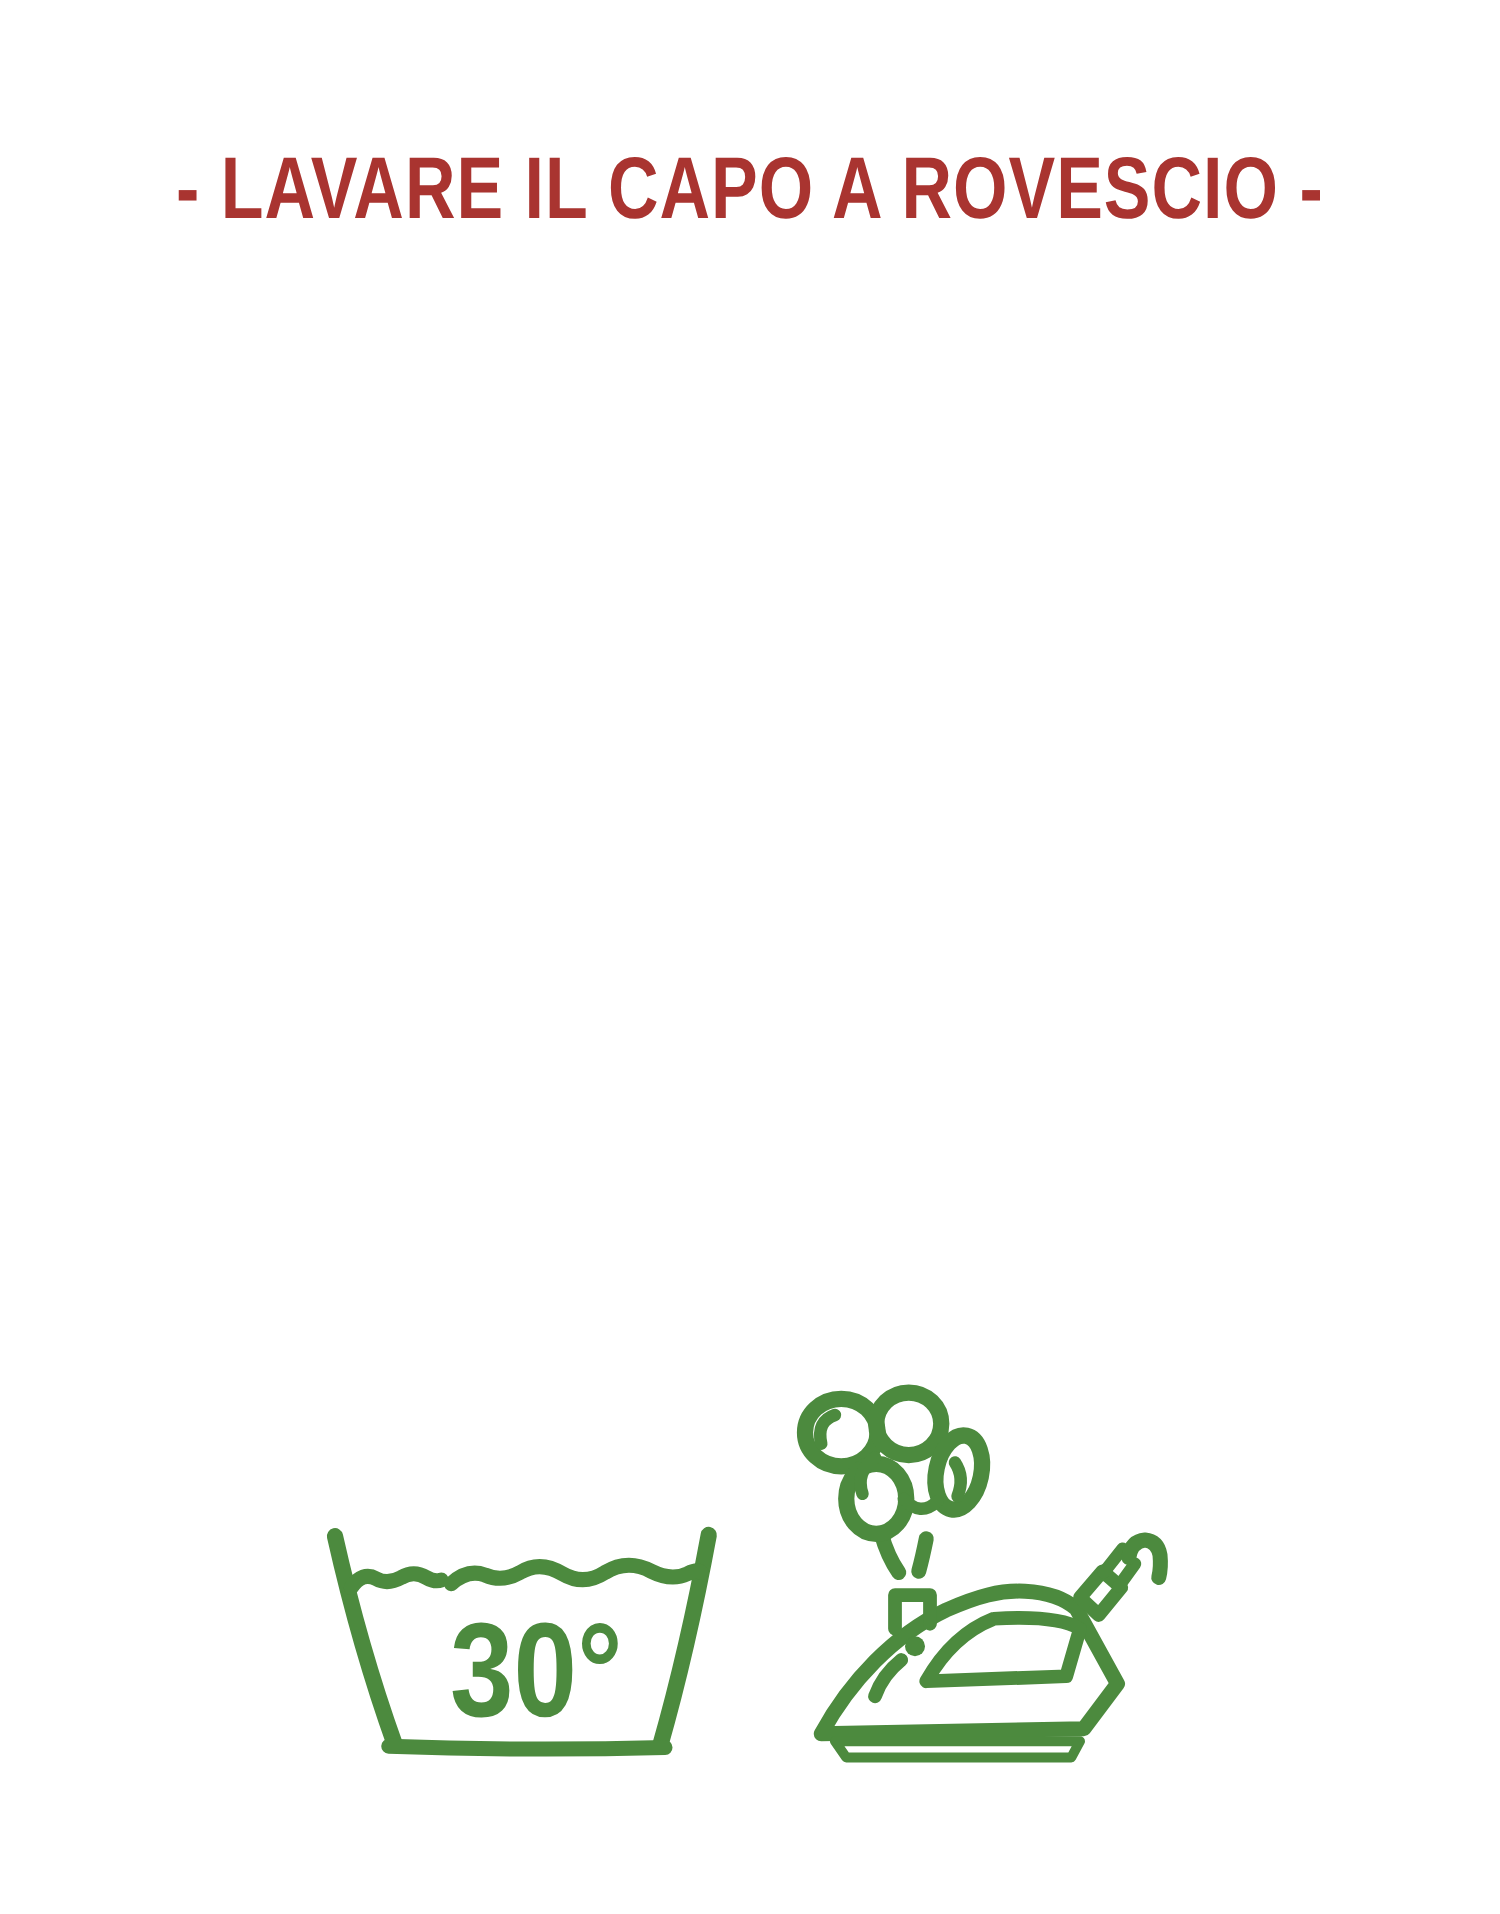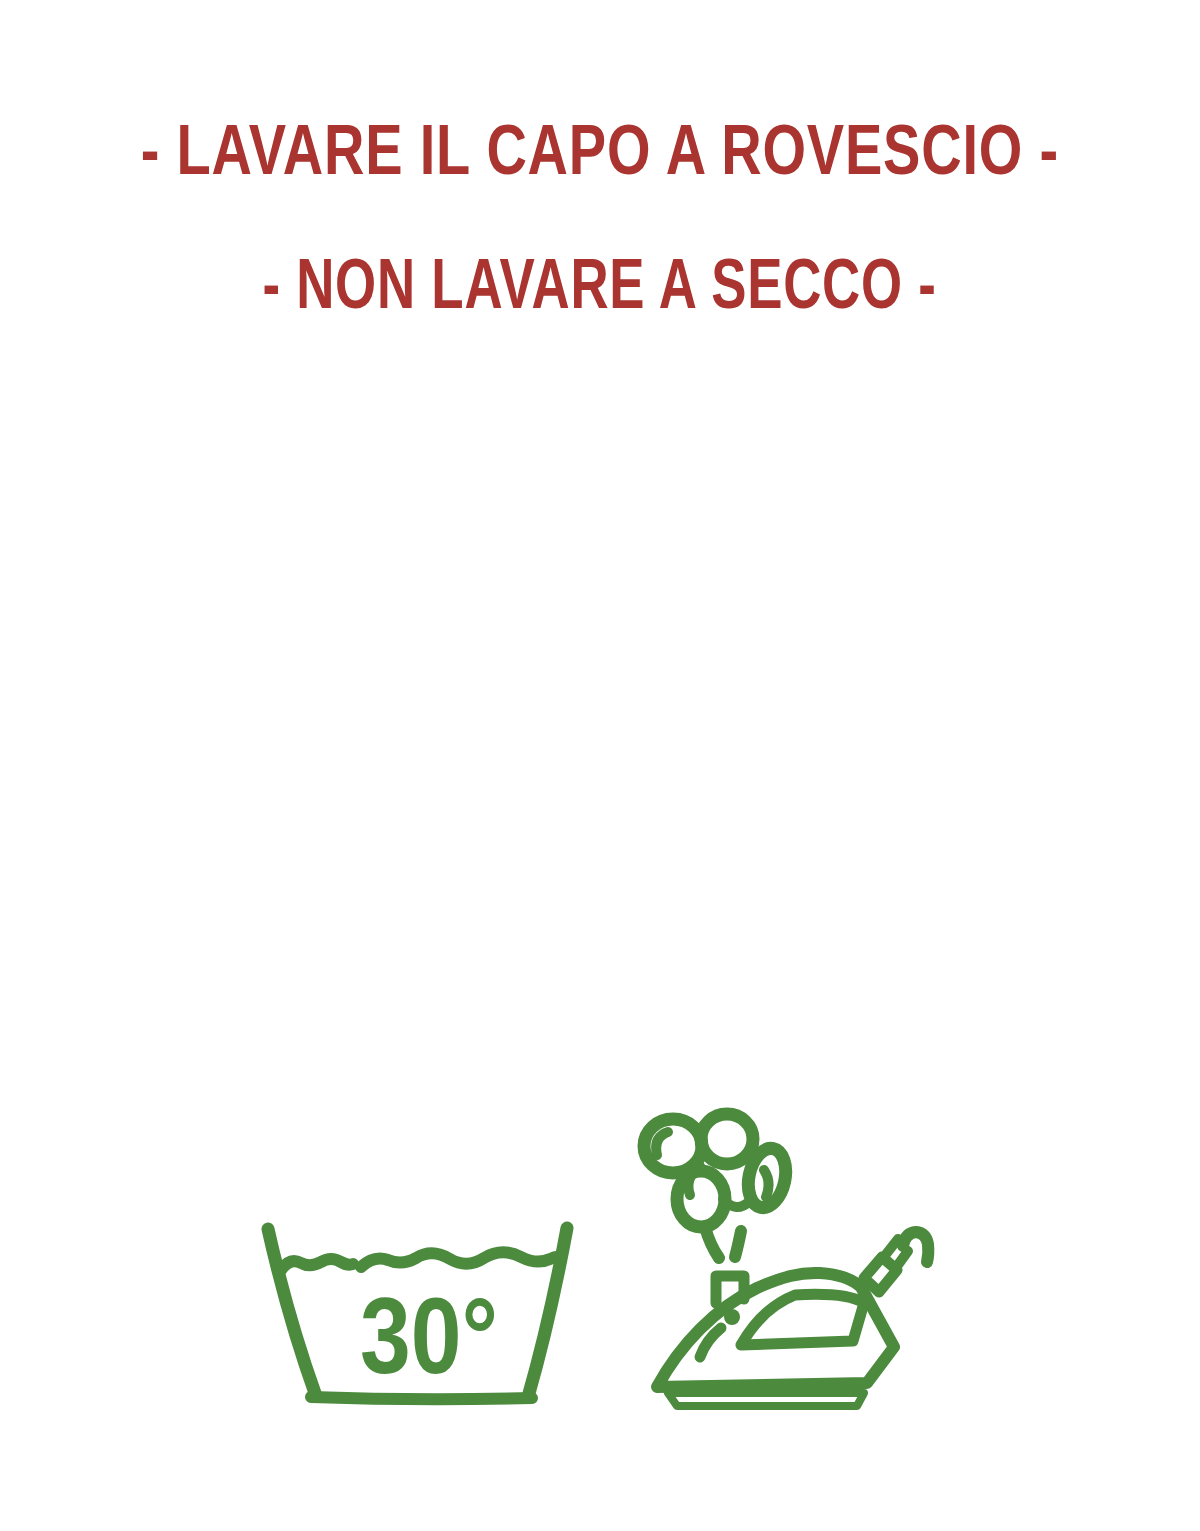--- a/index.html
+++ b/index.html
@@ -82,23 +82,20 @@
 </style>
 </head>
 <body>
 
 <div class="canvas">
 
   <div class="care-lines">
     <div class="care-line">
       <span>- LAVARE IL CAPO A ROVESCIO -</span>
     </div>
-    <div class="care-line">
-      <span>- NON LAVARE A SECCO -</span>
-    </div>
   </div>
 
   <svg class="icons-svg" viewBox="0 0 1200 1531" xmlns="http://www.w3.org/2000/svg">
 
     <g>
       <path class="ln s13" d="M 268 1229 Q 288 1318 316 1396"></path>
       <path class="ln s13" d="M 567 1228 Q 550 1320 528 1397"></path>
       <path class="ln s12" d="M 311 1397 Q 420 1401 532 1398"></path>
       <path class="ln s12" d="M 281 1270 Q 290 1257 301 1263 Q 310 1268 321 1262 Q 331 1256 341 1262 Q 348 1266 353 1264"></path>
       <path class="ln s12" d="M 361 1267 Q 374 1255 388 1260 Q 402 1266 416 1258 Q 432 1248 450 1259 Q 467 1269 484 1258 Q 502 1247 521 1257 Q 537 1265 550 1259 Q 558 1255 561 1258"></path>

